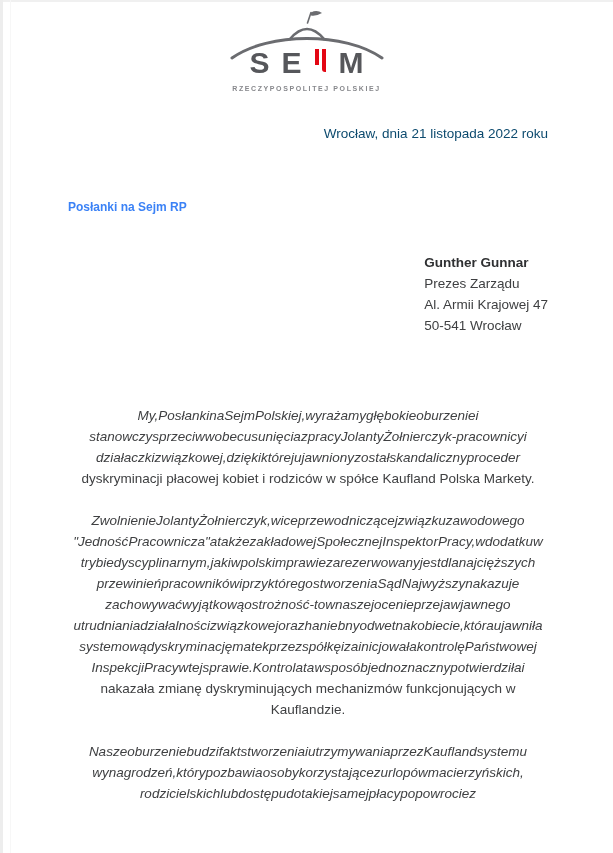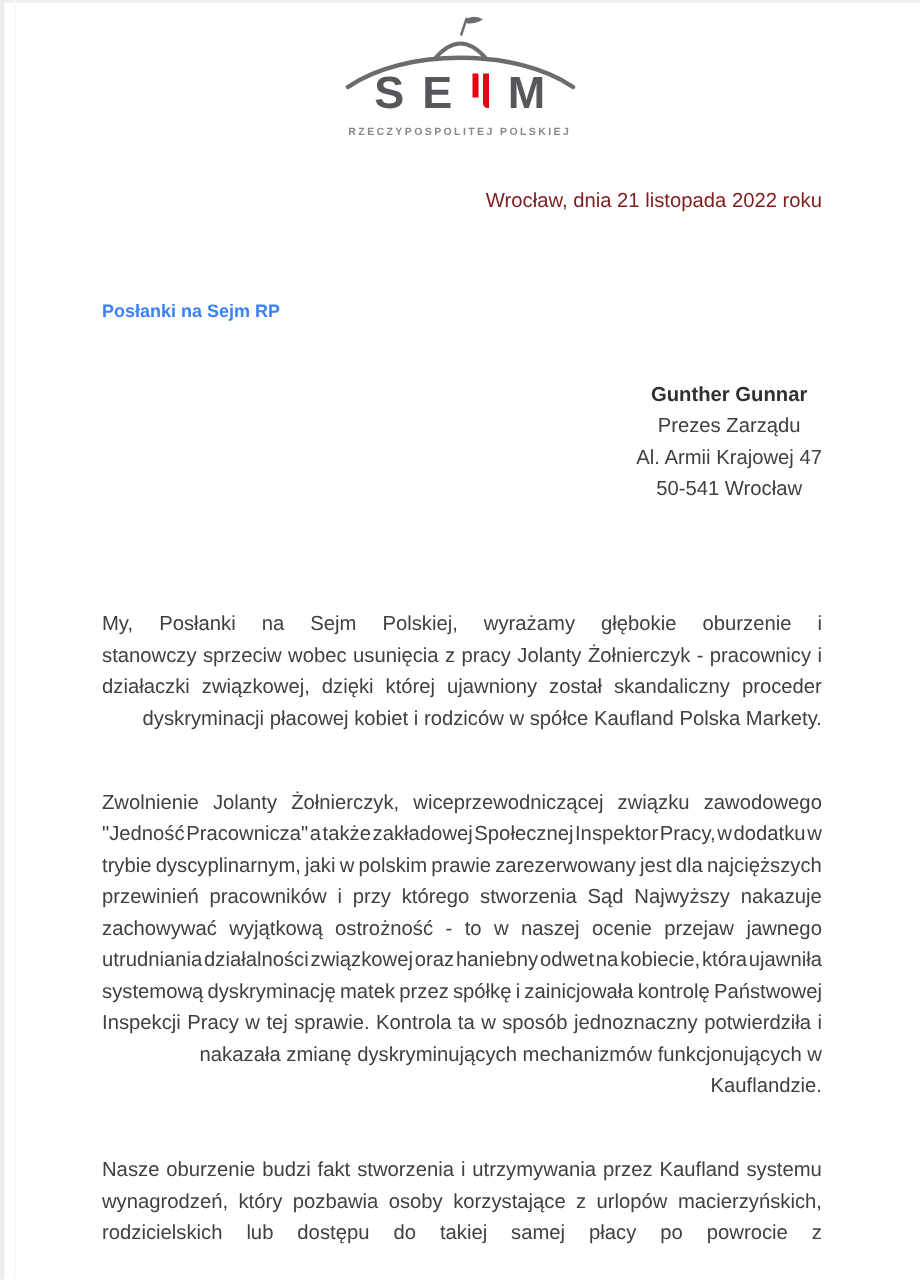--- a/index.html
+++ b/index.html
@@ -20,31 +20,31 @@
              font-size:30px;line-height:1;color:#56575b;font-weight:bold;letter-spacing:0;}
   .sejm-word .letter{display:block;}
   .j-letter{position:relative;width:13px;height:23px;margin-top:1px;}
   .j-letter .jbar1{position:absolute;left:1px;top:0;width:4px;height:16px;background:#e30613;}
   .j-letter .jbar2{position:absolute;right:1px;top:0;width:4px;height:23px;background:#e30613;
                    border-bottom-left-radius:3px;}
   .sr{position:absolute;width:1px;height:1px;overflow:hidden;clip:rect(0 0 0 0);white-space:nowrap;}
   .logo-subtitle{margin-top:7px;font-size:7px;letter-spacing:1.6px;color:#87888c;font-weight:bold;}
 
   
-  .dateline{position:absolute;top:126px;right:65px;font-size:13.5px;color:#7f1d1d;}
+  .dateline{position:absolute;top:126px;right:65px;font-size:13.5px;color:#0c4a6e;}
   .sender{position:absolute;top:200px;left:68px;font-size:12px;font-weight:bold;color:#3b82f6;}
-  .recipient{position:absolute;top:252px;right:65px;text-align:center;
+  .recipient{position:absolute;top:252px;right:65px;text-align:left;
              font-size:13.5px;line-height:21px;color:#3f4042;}
   .recipient .name{font-weight:bold;color:#2f3032;}
   .body-text{position:absolute;top:405px;left:68px;width:480px;
              font-size:13.5px;line-height:21px;color:#3f4042;}
-  .para + .para{margin-top:35px;}
-  .jline{display:flex;justify-content:space-between;}
+  .para + .para{margin-top:21px;}
+  .jline{display:flex;justify-content:center;font-style:italic;}
   .jline span{white-space:pre;}
-  .pline{text-align:right;}
+  .pline{text-align:center;}
 </style>
 </head>
 <body>
 
 <div class="edge-top"></div>
 <div class="edge-left"></div>
 <div class="edge-left2"></div>
 
 <header class="logo">
   <svg width="160" height="52" viewBox="0 0 160 52" aria-hidden="true">

